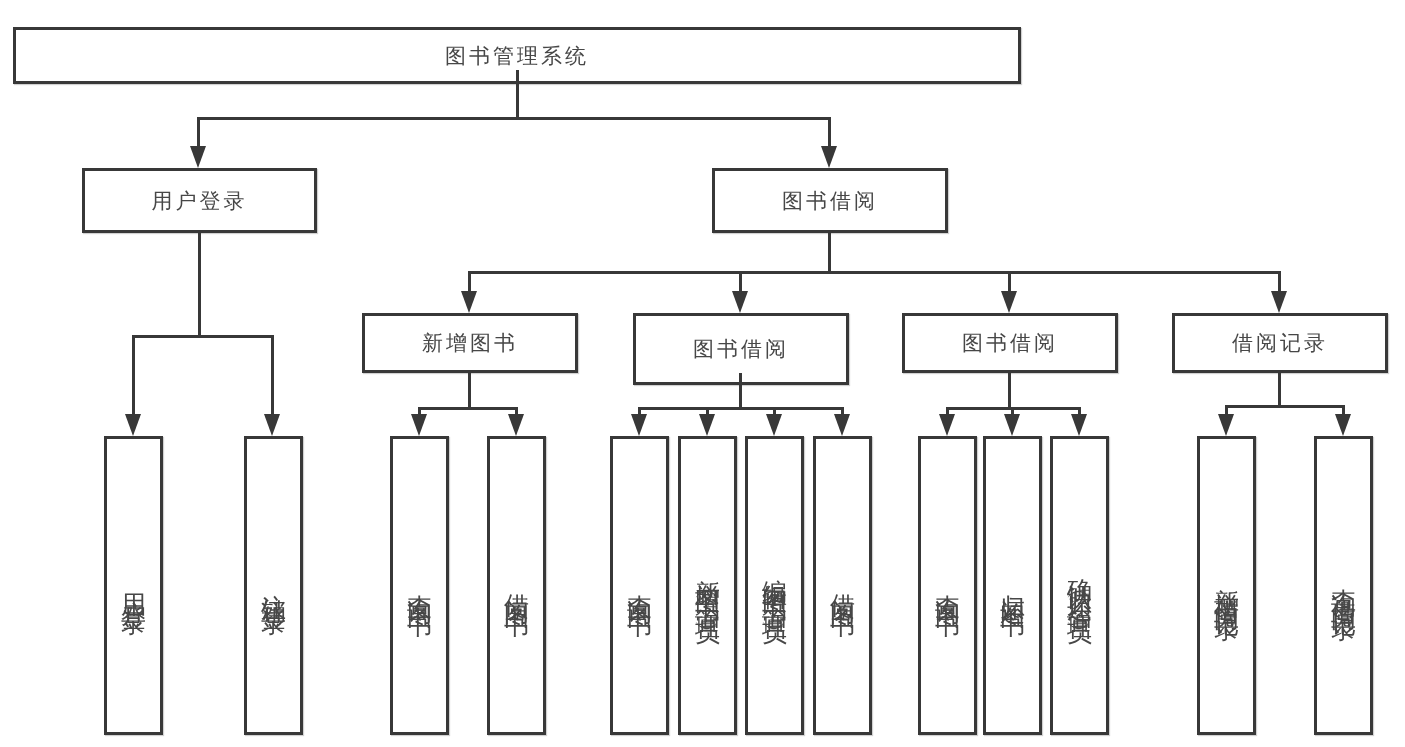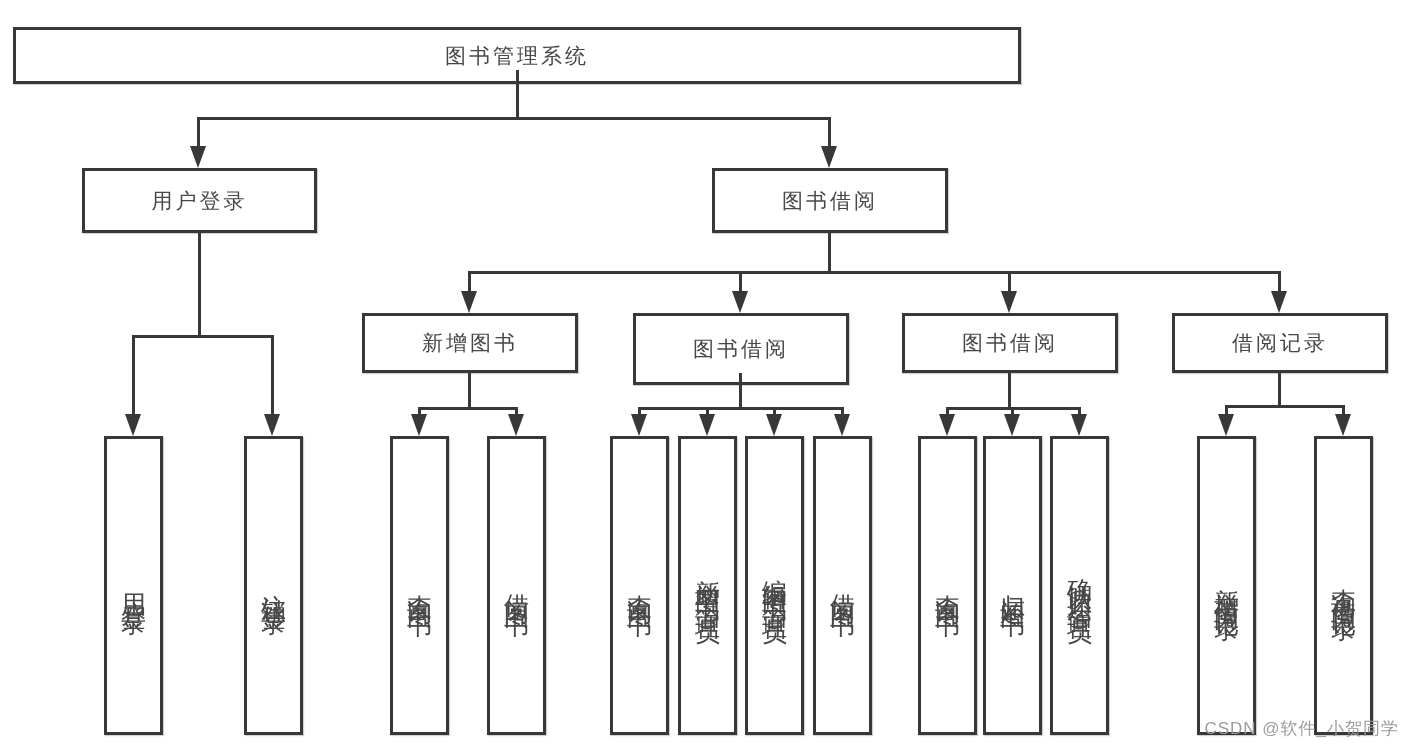--- a/index.html
+++ b/index.html
@@ -170,15 +170,14 @@
   <div class="vl" style="left:1078px;top:407px;height:10px"></div>
   <div class="ar" style="left:1071px;top:414px"></div>
 
   <div class="vl" style="left:1278px;top:373px;height:32px"></div>
   <div class="hl" style="left:1225px;top:405px;width:120px"></div>
   <div class="vl" style="left:1225px;top:405px;height:12px"></div>
   <div class="ar" style="left:1218px;top:414px"></div>
   <div class="vl" style="left:1342px;top:405px;height:12px"></div>
   <div class="ar" style="left:1335px;top:414px"></div>
 
-  <div class="watermark">CSDN @软件_小贺同学</div>
 
 </div>
 
 </body></html>

